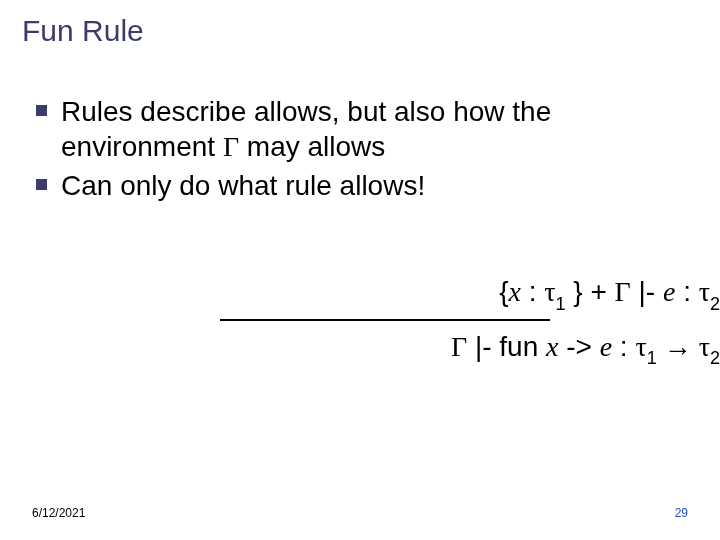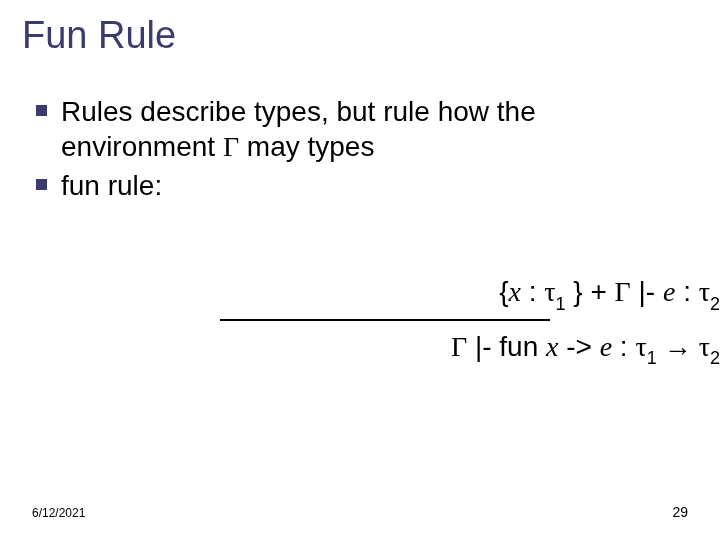--- a/index.html
+++ b/index.html
@@ -7,21 +7,21 @@
   body {
     font-family: Arial, Helvetica, sans-serif;
     background: #fff;
     position: relative;
     color: #000;
   }
   .title {
     position: absolute;
     top: 14px;
     left: 22px;
-    font-size: 38px;
+    font-size: 30px;
     color: #3b3b6d;
   }
   .content {
     position: absolute;
     top: 94px;
     left: 36px;
     right: 30px;
   }
   .bullet-row {
     display: flex;
@@ -67,39 +67,39 @@
     position: absolute;
     bottom: 20px;
     left: 32px;
     font-size: 12px;
     color: #000;
   }
   .footer-page {
     position: absolute;
     bottom: 20px;
     right: 32px;
-    font-size: 14px;
-    color: #000000;
+    font-size: 12px;
+    color: #1d4ed8;
   }
 </style>
 </head>
 <body>
 
 <div class="title">Fun Rule</div>
 
 <div class="content">
   <div class="bullet-row">
     <div class="bullet"></div>
     <div class="b1-text">
-      <span>Rules describe types, but rule how the environment </span><span class="gamma">Γ</span><span> may types</span>
+      <span>Rules describe allows, but also how the environment </span><span class="gamma">Γ</span><span> may allows</span>
     </div>
   </div>
   <div class="bullet-row">
     <div class="bullet"></div>
-    <div class="b1-text"> fun rule:</div>
+    <div class="b1-text"> Can only do what rule allows!</div>
   </div>
 </div>
 
 <div class="rule-area">
   <div class="rule-top">
     <span>{</span><span class="ital">x</span><span> : </span><span class="sym">τ</span><span class="sub">1</span><span> } + </span><span class="sym">Γ</span><span> |- </span><span class="ital">e</span><span> : </span><span class="sym">τ</span><span class="sub">2</span>
   </div>
   <div class="rule-line"></div>
   <div class="rule-bot">
     <span class="sym">Γ</span><span> |- fun </span><span class="ital">x</span><span> -&gt; </span><span class="ital">e</span><span> : </span><span class="sym">τ</span><span class="sub">1</span><span class="sym"> → </span><span class="sym">τ</span><span class="sub">2</span>

